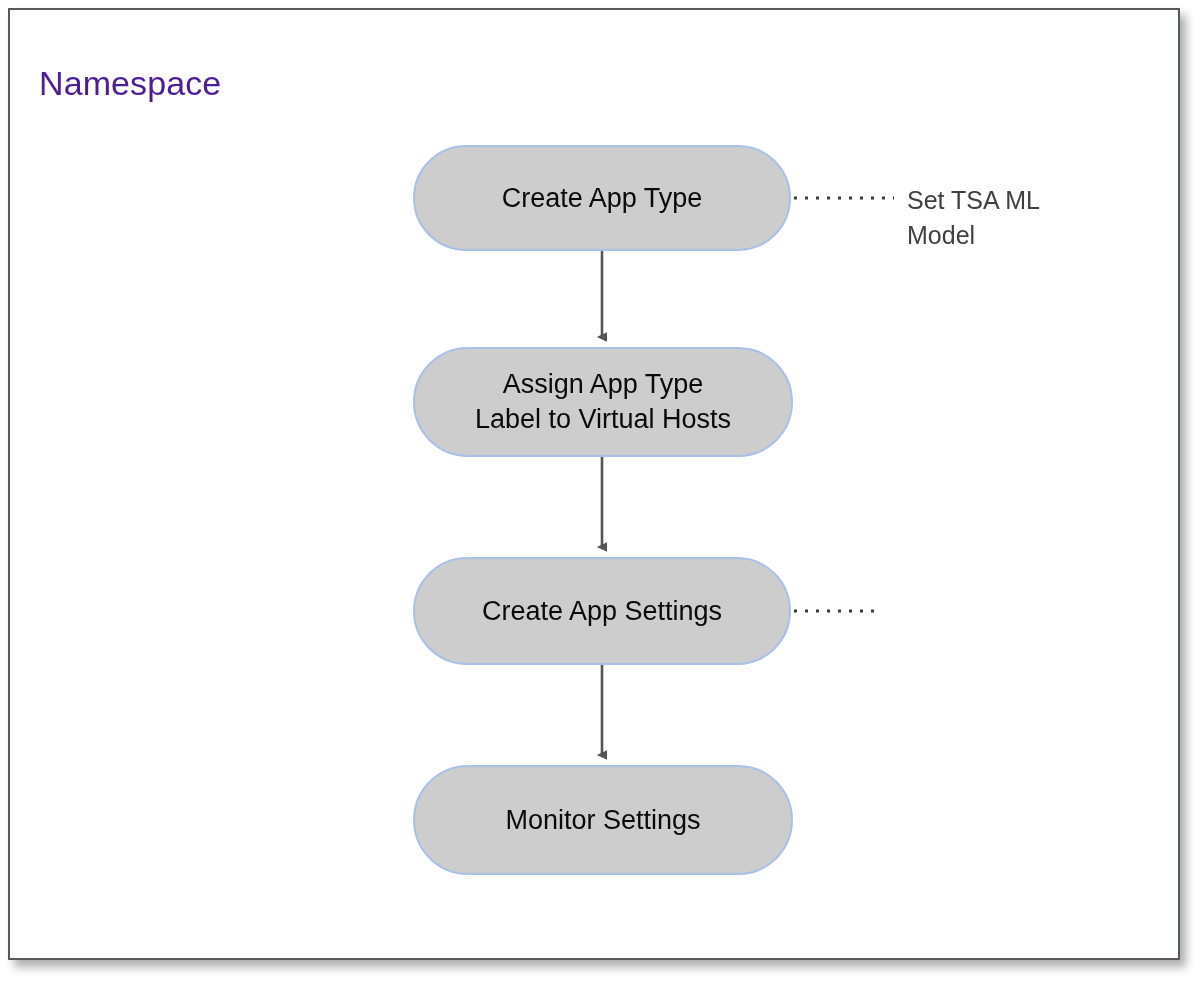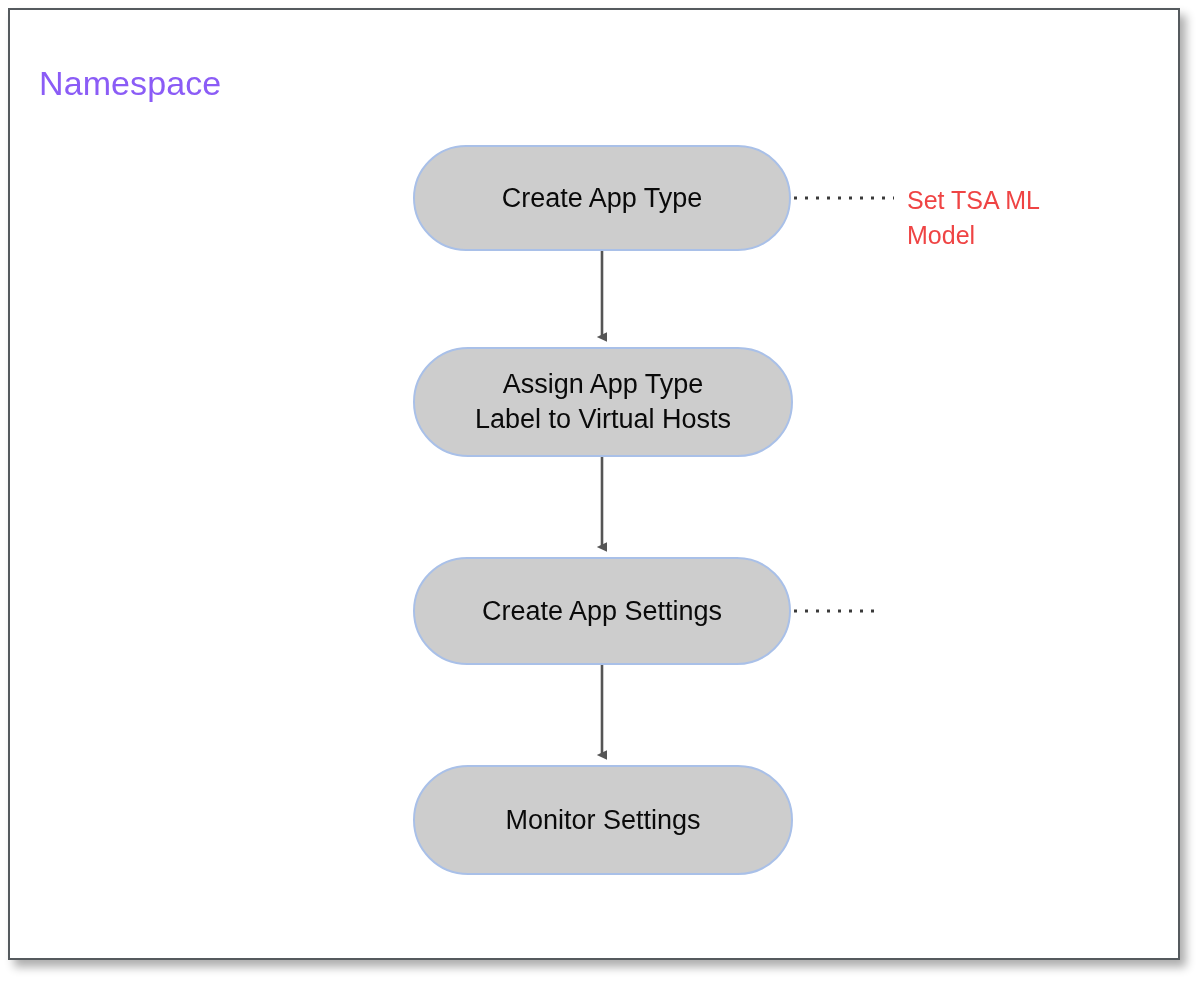--- a/index.html
+++ b/index.html
@@ -33,21 +33,21 @@
     border: 2px solid #555a5e;
     box-shadow: 6px 7px 9px rgba(0,0,0,0.32);
   }
 
   .diagram-title {
     position: absolute;
     left: 29px;
     top: 53px;
     font-size: 34px;
     line-height: 40px;
-    color: #8b5cf6;
+    color: #4c1d95;
     white-space: nowrap;
     letter-spacing: 0.1px;
   }
 
   
   .connector-layer {
     position: absolute;
     left: 0;
     top: 0;
     width: 1172px;
@@ -78,21 +78,21 @@
   .node-create-app-type      { left: 403px; top: 135px; width: 378px; height: 106px; border-radius: 53px; }
   .node-assign-app-type      { left: 403px; top: 337px; width: 380px; height: 110px; border-radius: 55px; }
   .node-create-app-settings  { left: 403px; top: 547px; width: 378px; height: 108px; border-radius: 54px; }
   .node-monitor-anomalies    { left: 403px; top: 755px; width: 380px; height: 110px; border-radius: 55px; }
 
   
   .annotation {
     position: absolute;
     font-size: 25px;
     line-height: 35px;
-    color: #ef4444;
+    color: #404040;
     white-space: pre-line;
   }
   .annotation-tsa-ml-model     { left: 897px; top: 173px; width: 240px; }
   .annotation-metrics-sources  { left: 880px; top: 588px; width: 250px; }
 </style>
 </head>
 <body>
 
 <div id="canvas">
 

